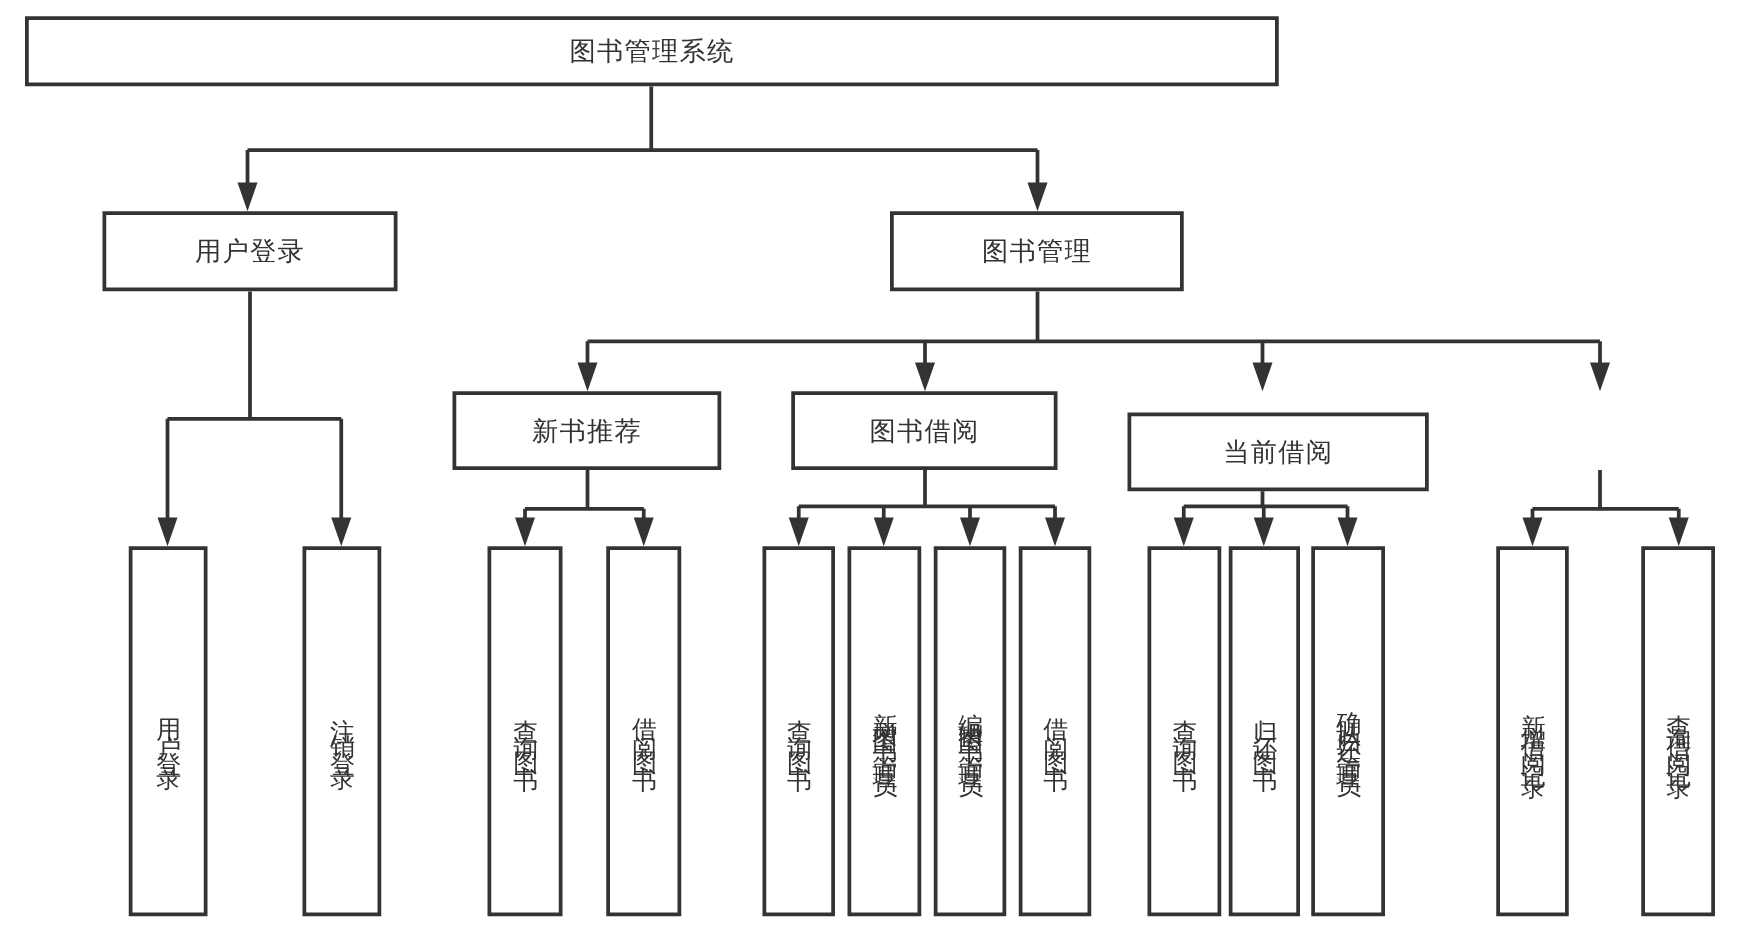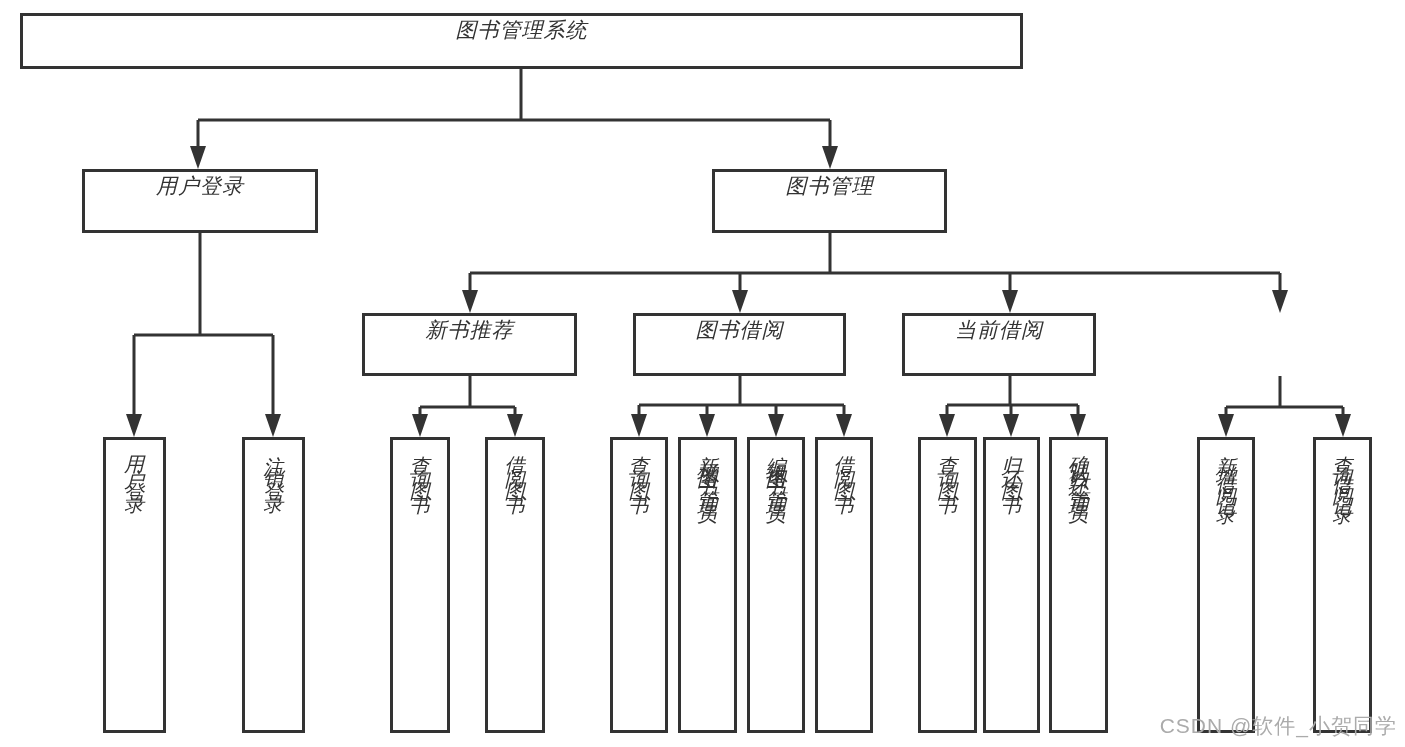--- a/index.html
+++ b/index.html
@@ -18,23 +18,22 @@
   }
   #connectors{position:absolute;left:0;top:0;width:1405px;height:747px;}
   #connectors path{stroke:var(--line);stroke-width:3;fill:none;}
   #connectors polygon{fill:var(--line);}
 
   .hbox,.vbox{
     position:absolute;
     box-sizing:border-box;
     border:3px solid var(--line);
     background:var(--box-bg);
-    display:flex;align-items:flex-start;justify-content:center;
+    display:flex;align-items:center;justify-content:center;
     color:var(--text);
-    font-style:italic;
   }
   .hbox{font-size:21px;letter-spacing:1px;}
   .vbox span{
     writing-mode:vertical-rl;
     text-orientation:mixed;
     font-size:20px;
     color:var(--text);
     line-height:1;
   }
   .ls-lg span{letter-spacing:13px;}
@@ -95,21 +94,21 @@
   <div class="hbox" style="left:362px;top:313px;width:215px;height:63px;">
     <span>新书推荐</span>
   </div>
 
   <div class="hbox" style="left:712px;top:169px;width:235px;height:64px;">
     <span>图书管理</span>
   </div>
   <div class="hbox" style="left:633px;top:313px;width:213px;height:63px;">
     <span>图书借阅</span>
   </div>
-  <div class="hbox" style="left:902px;top:313px;width:194px;height:63px;">
+  <div class="hbox" style="left:902px;top:330px;width:241px;height:63px;">
     <span>当前借阅</span>
   </div>
 
   <div class="vbox ls-lg" style="left:103px;top:437px;width:63px;height:296px;">
     <span>用户登录</span>
   </div>
   <div class="vbox ls-lg" style="left:242px;top:437px;width:63px;height:296px;">
     <span>注销登录</span>
   </div>
 
@@ -143,15 +142,14 @@
     <span>确认归还（管理员）</span>
   </div>
 
   <div class="vbox ls-md" style="left:1197px;top:437px;width:58px;height:296px;">
     <span>新增借阅记录</span>
   </div>
   <div class="vbox ls-md" style="left:1313px;top:437px;width:59px;height:296px;">
     <span>查询借阅记录</span>
   </div>
 
-  <div id="watermark">CSDN @软件_小贺同学</div>
 
 </div>
 
 </body></html>

